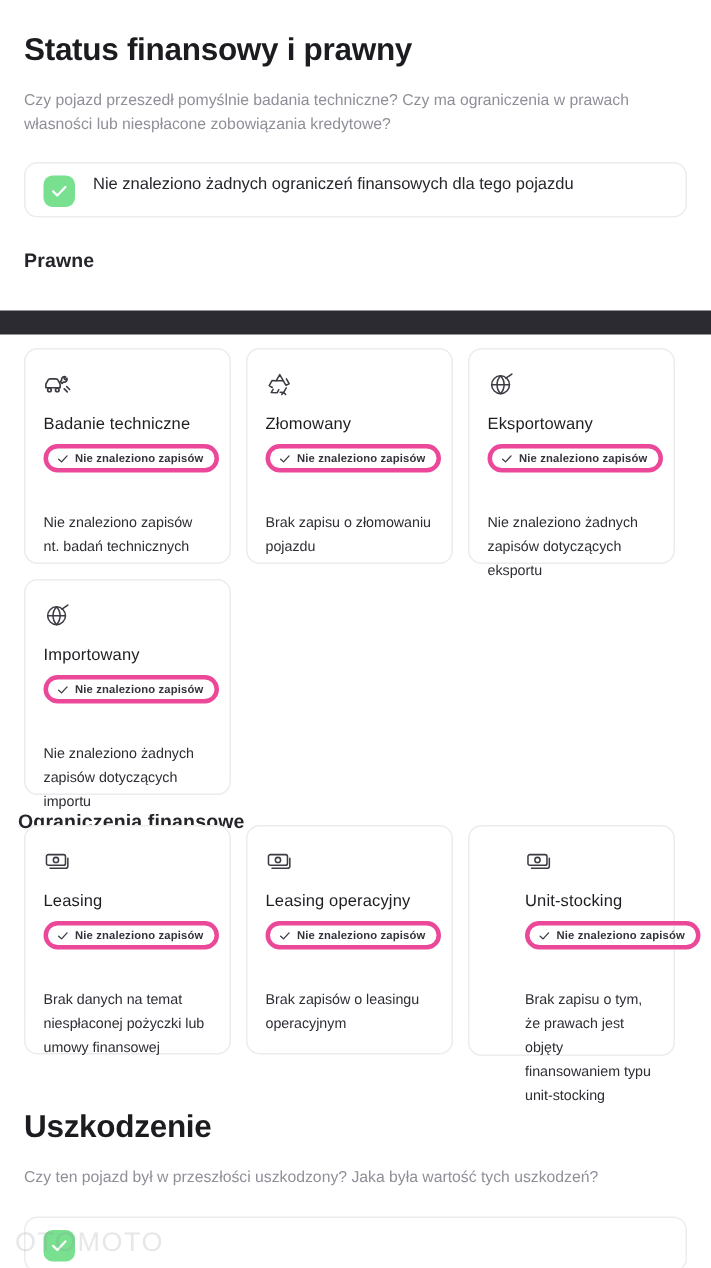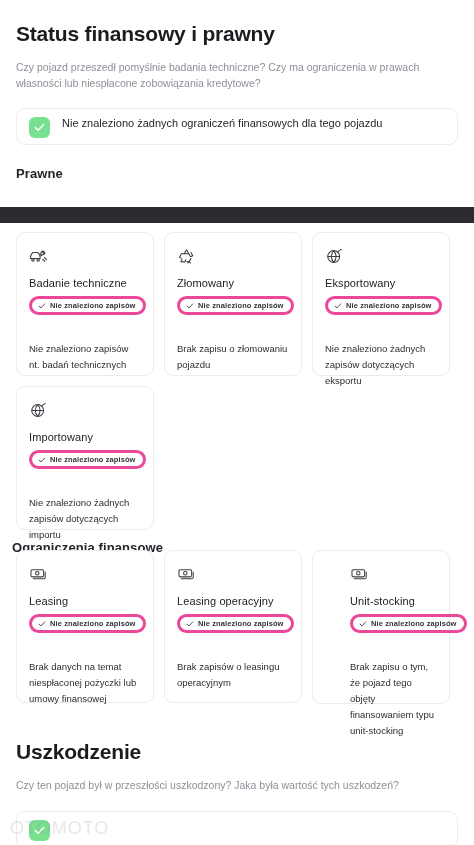--- a/index.html
+++ b/index.html
@@ -287,21 +287,21 @@
           <path d="M5.5 17.5h13a2 2 0 0 0 2-2V9"></path>
         </svg>
       </span>
       <div class="card-title">Unit-stocking</div>
       <span class="pill">
         <svg class="pill-check" width="8" height="8" viewBox="0 0 10 10" aria-hidden="true">
           <path d="M1.4 5.2 L3.8 7.4 L8.4 2.4" fill="none" stroke="currentColor" stroke-width="1.1" stroke-linecap="round" stroke-linejoin="round"></path>
         </svg>
         <span class="pill-text">Nie znaleziono zapisów</span>
       </span>
-      <div class="card-desc">Brak zapisu o tym, że pojazd tego objęty finansowaniem typu unit-stocking</div>
+      <div class="card-desc">Brak zapisu o tym, że prawach jest objęty finansowaniem typu unit-stocking</div>
     </div>
   </div>
 
   <div class="blk" style="left:16px; top:740px; width:442px;">
 
     <div class="h1">Uszkodzenie</div>
 
     <div class="lead" style="margin-top:13px; width:430px;">Czy ten pojazd był w przeszłości uszkodzony? Jaka była wartość tych uszkodzeń?</div>
 
     <div class="banner" style="margin-top:18px;flex-direction:column;">

